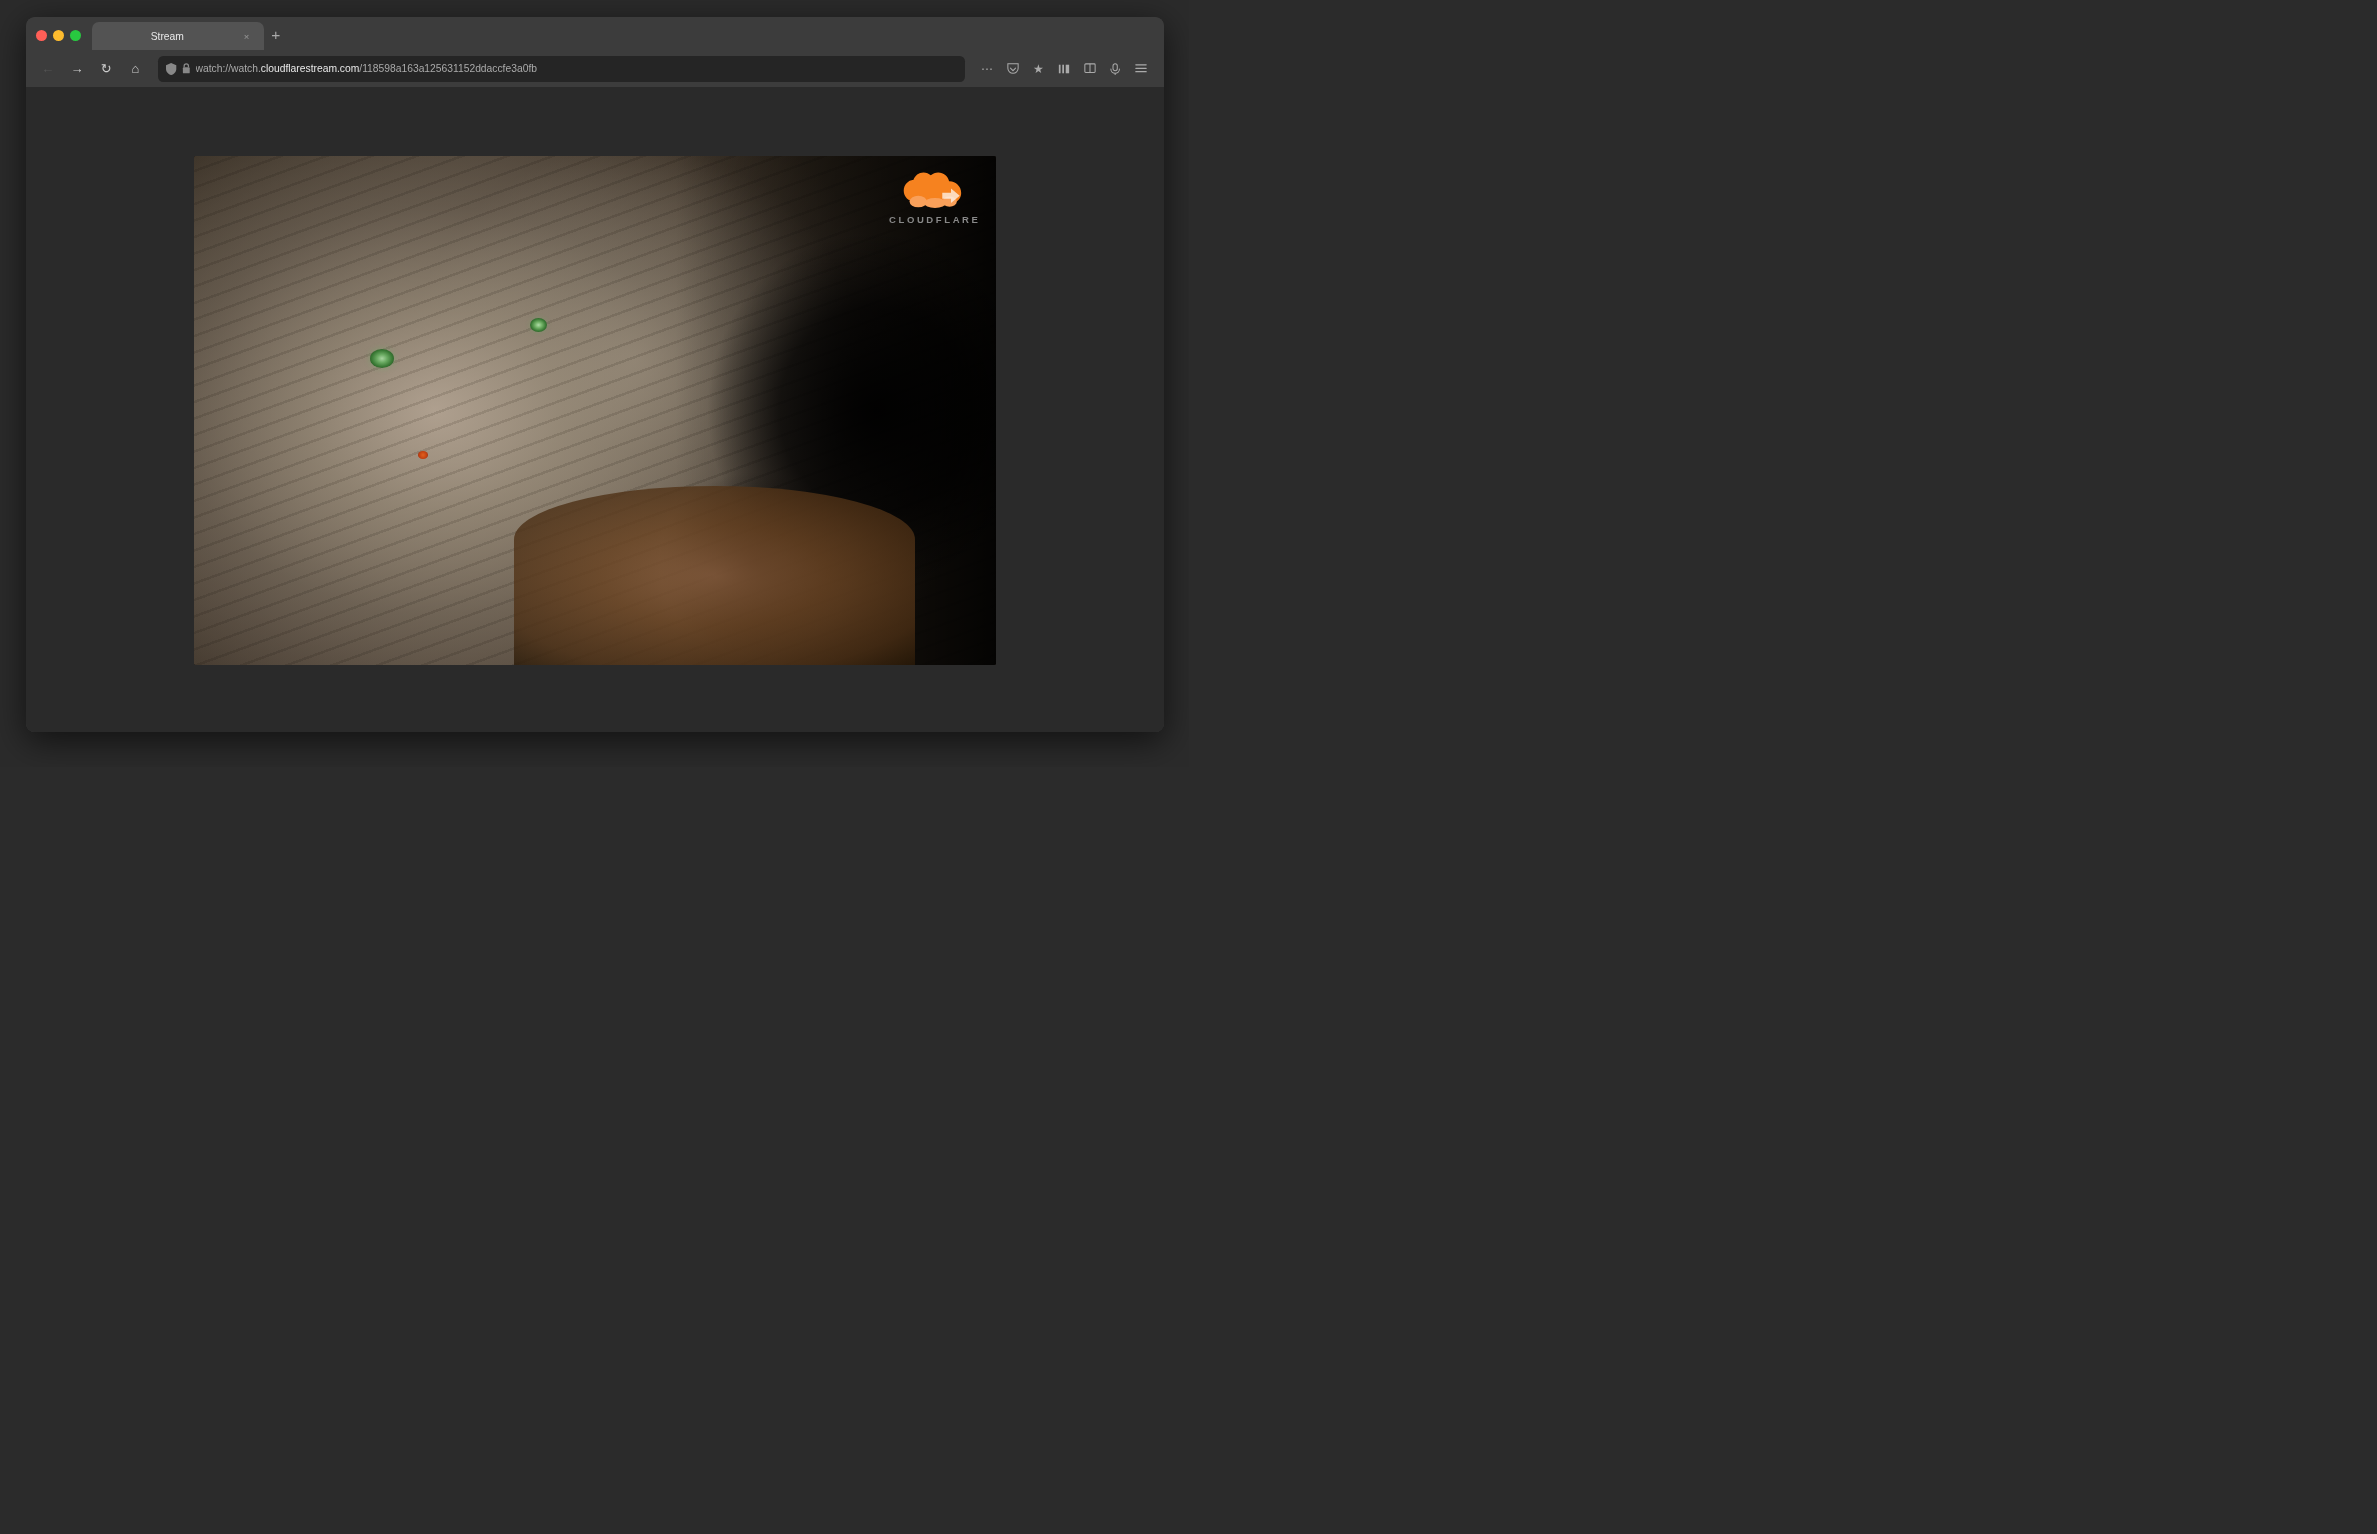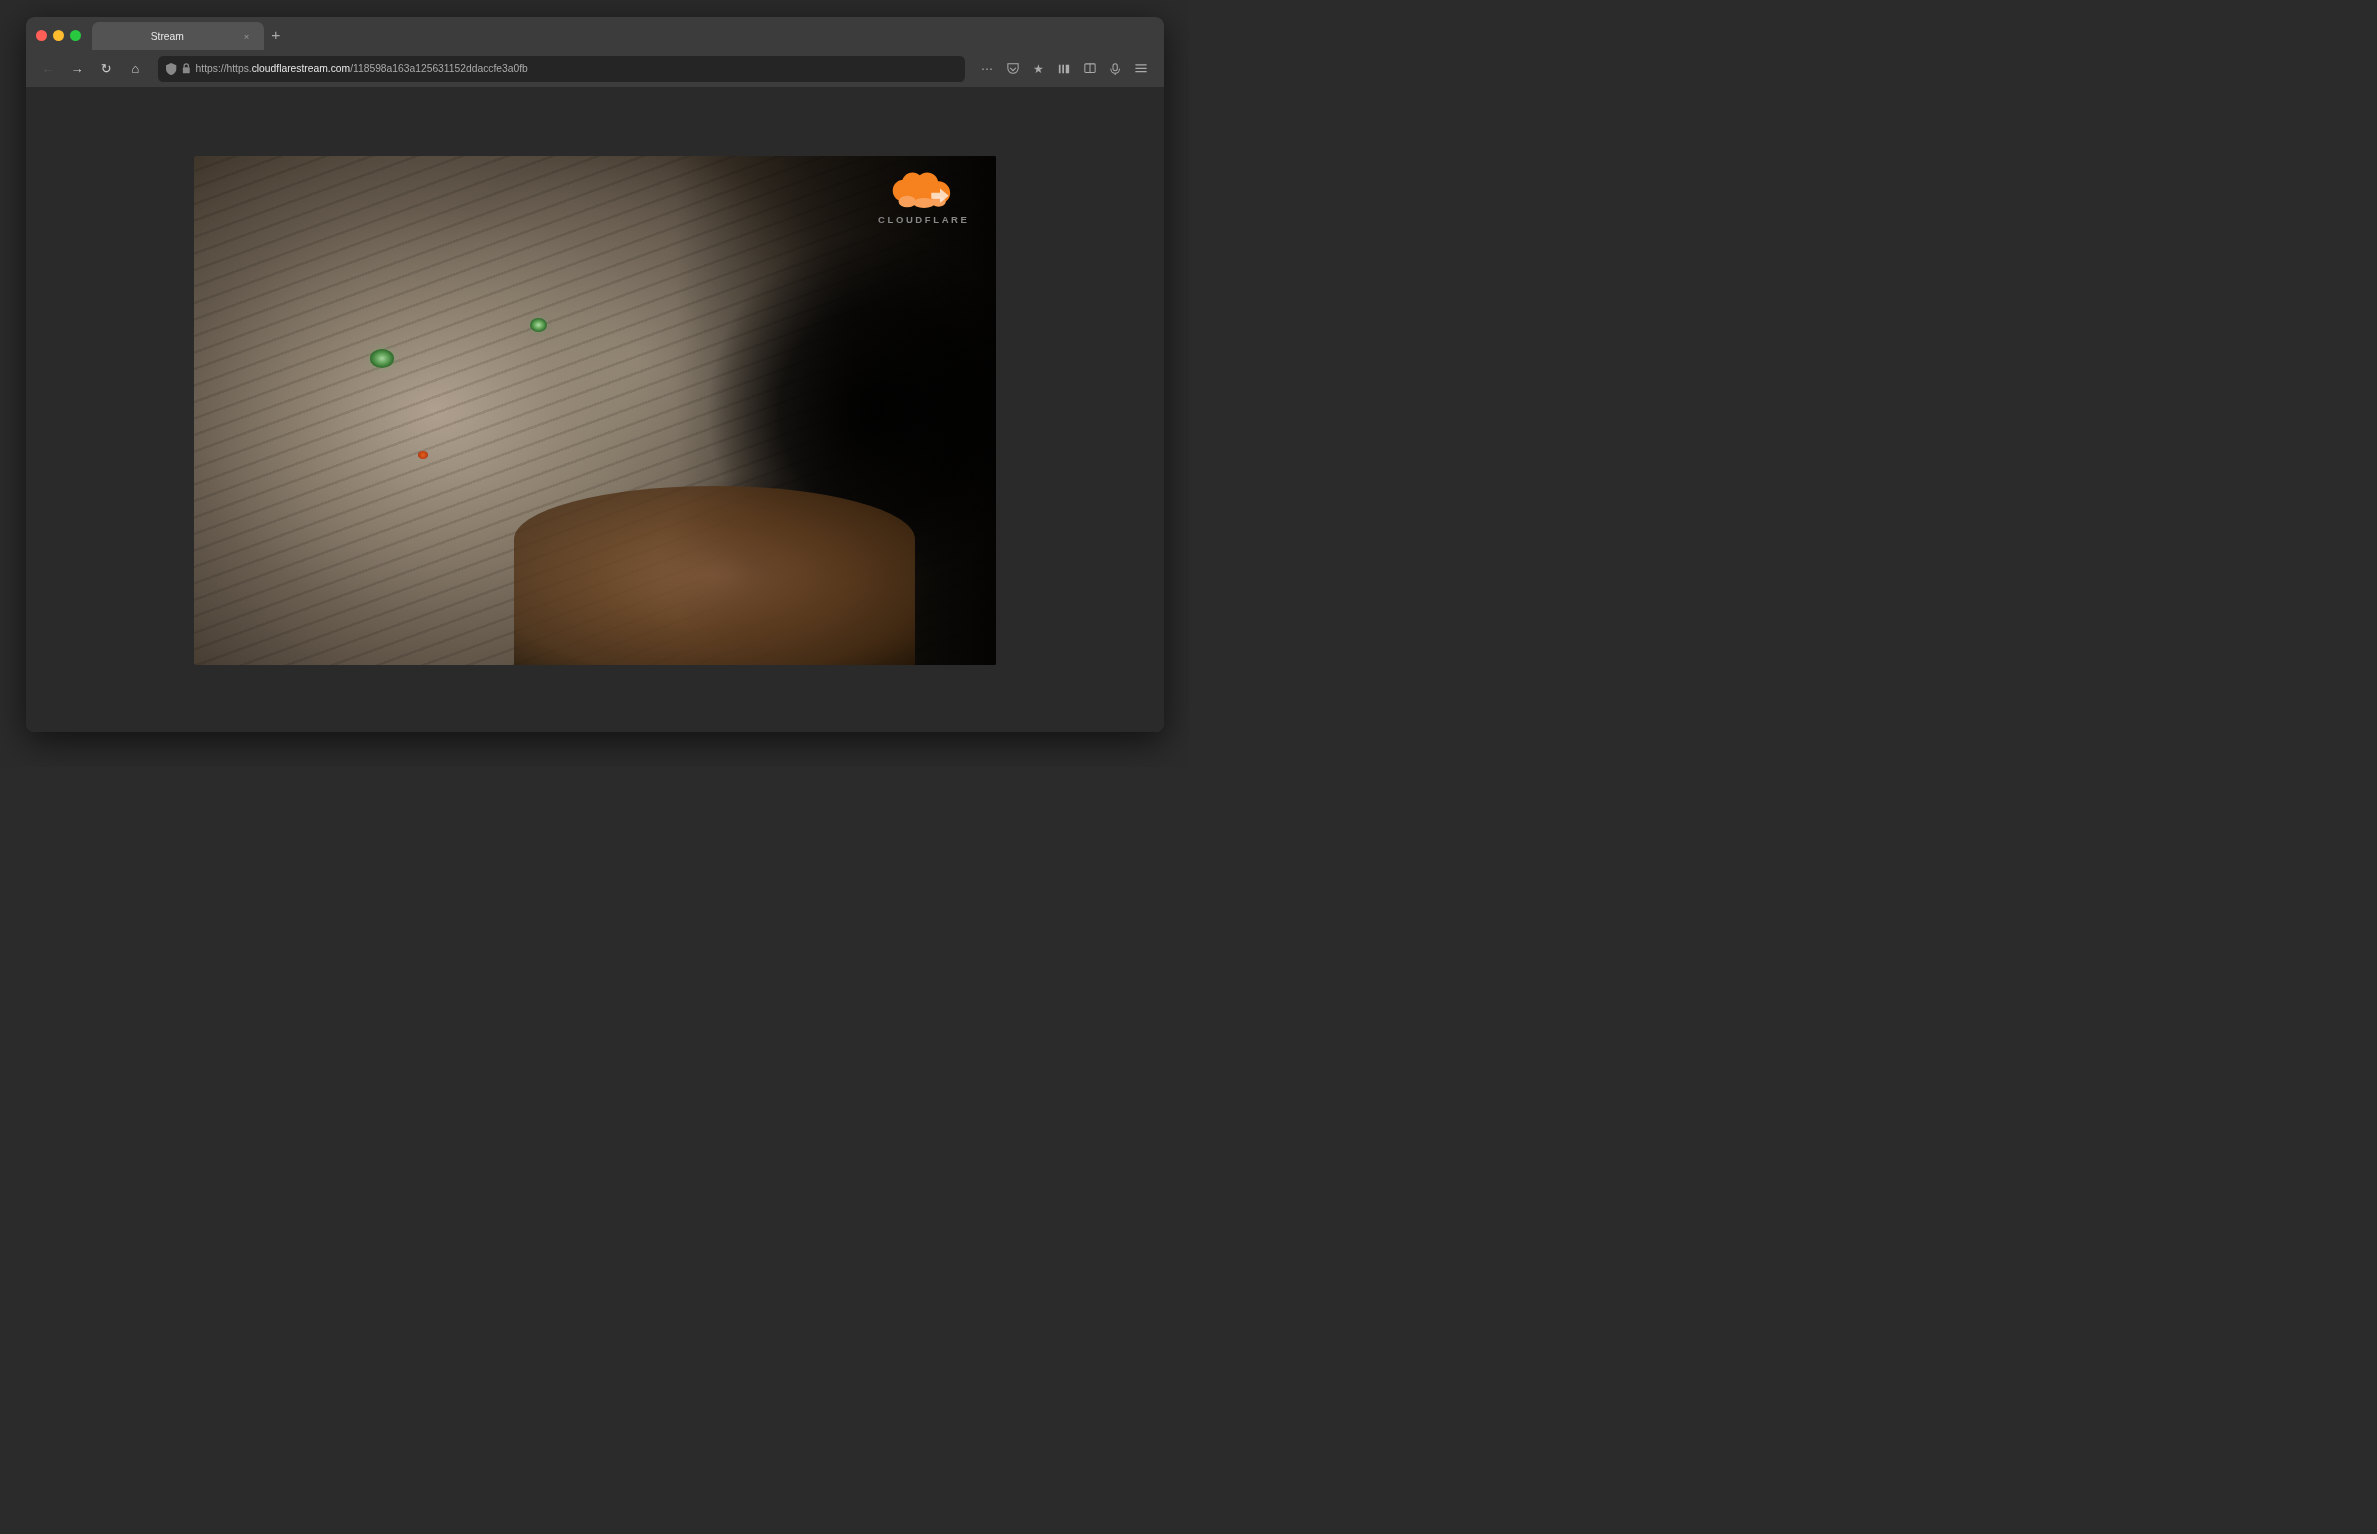--- a/index.html
+++ b/index.html
@@ -298,21 +298,21 @@
           rgba(80,70,55,0.15) 13px,
           rgba(80,70,55,0.15) 15.5px
         );
       mix-blend-mode: multiply;
     }
 
     
     .cf-logo {
       position: absolute;
       top: 15.5px;
-      right: 26px;
+      right: 15px;
       display: flex;
       flex-direction: column;
       align-items: center;
       gap: 3.4px;
     }
 
     .cf-cloud {
       width: 78px;
       height: 40px;
       position: relative;
@@ -363,21 +363,21 @@
           <path d="M6 0L0 2.5V7C0 10.3 2.6 13.4 6 14C9.4 13.4 12 10.3 12 7V2.5L6 0Z" fill="#888"></path>
         </svg>
       </div>
       <div class="lock-icon-wrap">
         <svg width="8.6" height="10.3" viewBox="0 0 10 12" fill="none">
           <rect x="1" y="5" width="8" height="7" rx="1" fill="#888"></rect>
           <path d="M2.5 5V3.5C2.5 2.1 3.6 1 5 1C6.4 1 7.5 2.1 7.5 3.5V5" stroke="#888" stroke-width="1.5" fill="none"></path>
         </svg>
       </div>
       <div class="address-text">
-        <span style="color:#aaa;">https://https.</span><span style="color:#e8e8e8;">cloudflarestream.com</span><span style="color:#aaa;">/118598a163a125631152ddaccfe3a0fb</span>
+        <span style="color:#aaa;">watch://watch.</span><span style="color:#e8e8e8;">cloudflarestream.com</span><span style="color:#aaa;">/118598a163a125631152ddaccfe3a0fb</span>
       </div>
     </div>
 
     <div class="nav-right-icons">
       <div class="nav-icon">⋯</div>
       <div class="nav-icon">
         <svg width="12" height="12" viewBox="0 0 14 14" fill="none">
           <path d="M1 1h12v5c0 3.3-2.7 6-6 6S1 9.3 1 6V1z" stroke="#aaa" stroke-width="1.2" fill="none"></path>
           <path d="M4 6l3 3 3-3" stroke="#aaa" stroke-width="1.2" fill="none" stroke-linecap="round"></path>
         </svg>

